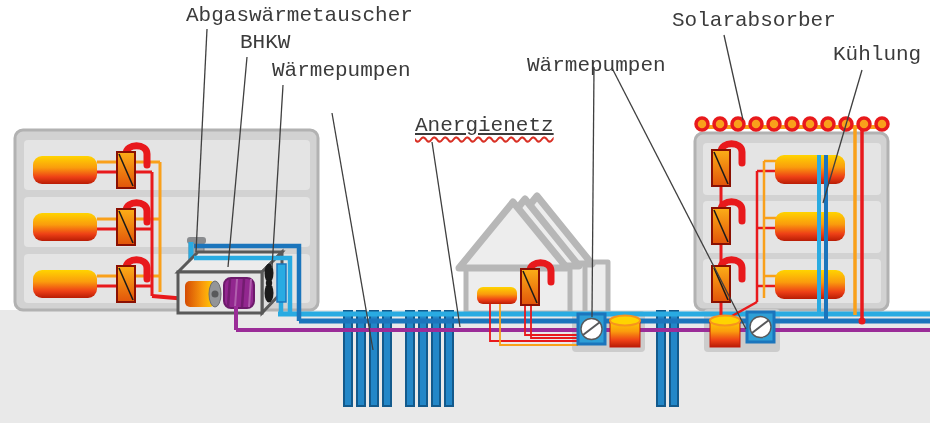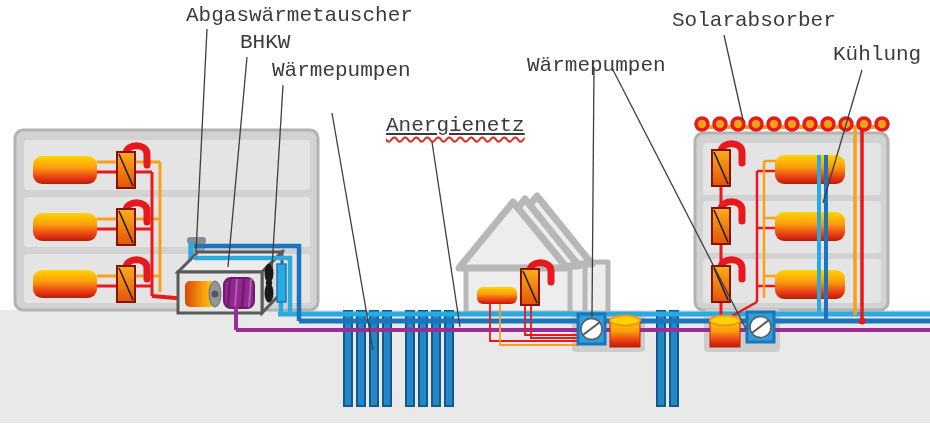--- a/index.html
+++ b/index.html
@@ -1,20 +1,20 @@
 <!DOCTYPE html>
 <html><head>
 <meta charset="utf-8">
 <style>
   html,body{margin:0;padding:0;background:#ffffff;}
   #stage{position:relative;width:930px;height:429px;overflow:hidden;
          font-family:Liberation Mono, monospace;background:#ffffff;}
   #scene{position:absolute;left:0;top:0;}
   .lbl{position:absolute;font-size:21px;color:#3b3b3b;white-space:nowrap;line-height:1.1;}
-  .lbl-anergie{text-decoration:underline wavy #d93025;text-underline-offset:5px;}
+  .lbl-anergie{text-decoration:underline wavy #d93025;text-underline-offset:5px;margin-left:29px;}
   .lbl-anergie span{text-decoration:underline solid;text-underline-offset:2px;}
 </style>
 </head>
 <body>
 
 <div id="stage">
 
 <svg id="scene" width="930" height="429" viewBox="0 0 930 429">
   <defs>
     <linearGradient id="tankGrad" x1="0" y1="0" x2="0" y2="1">

